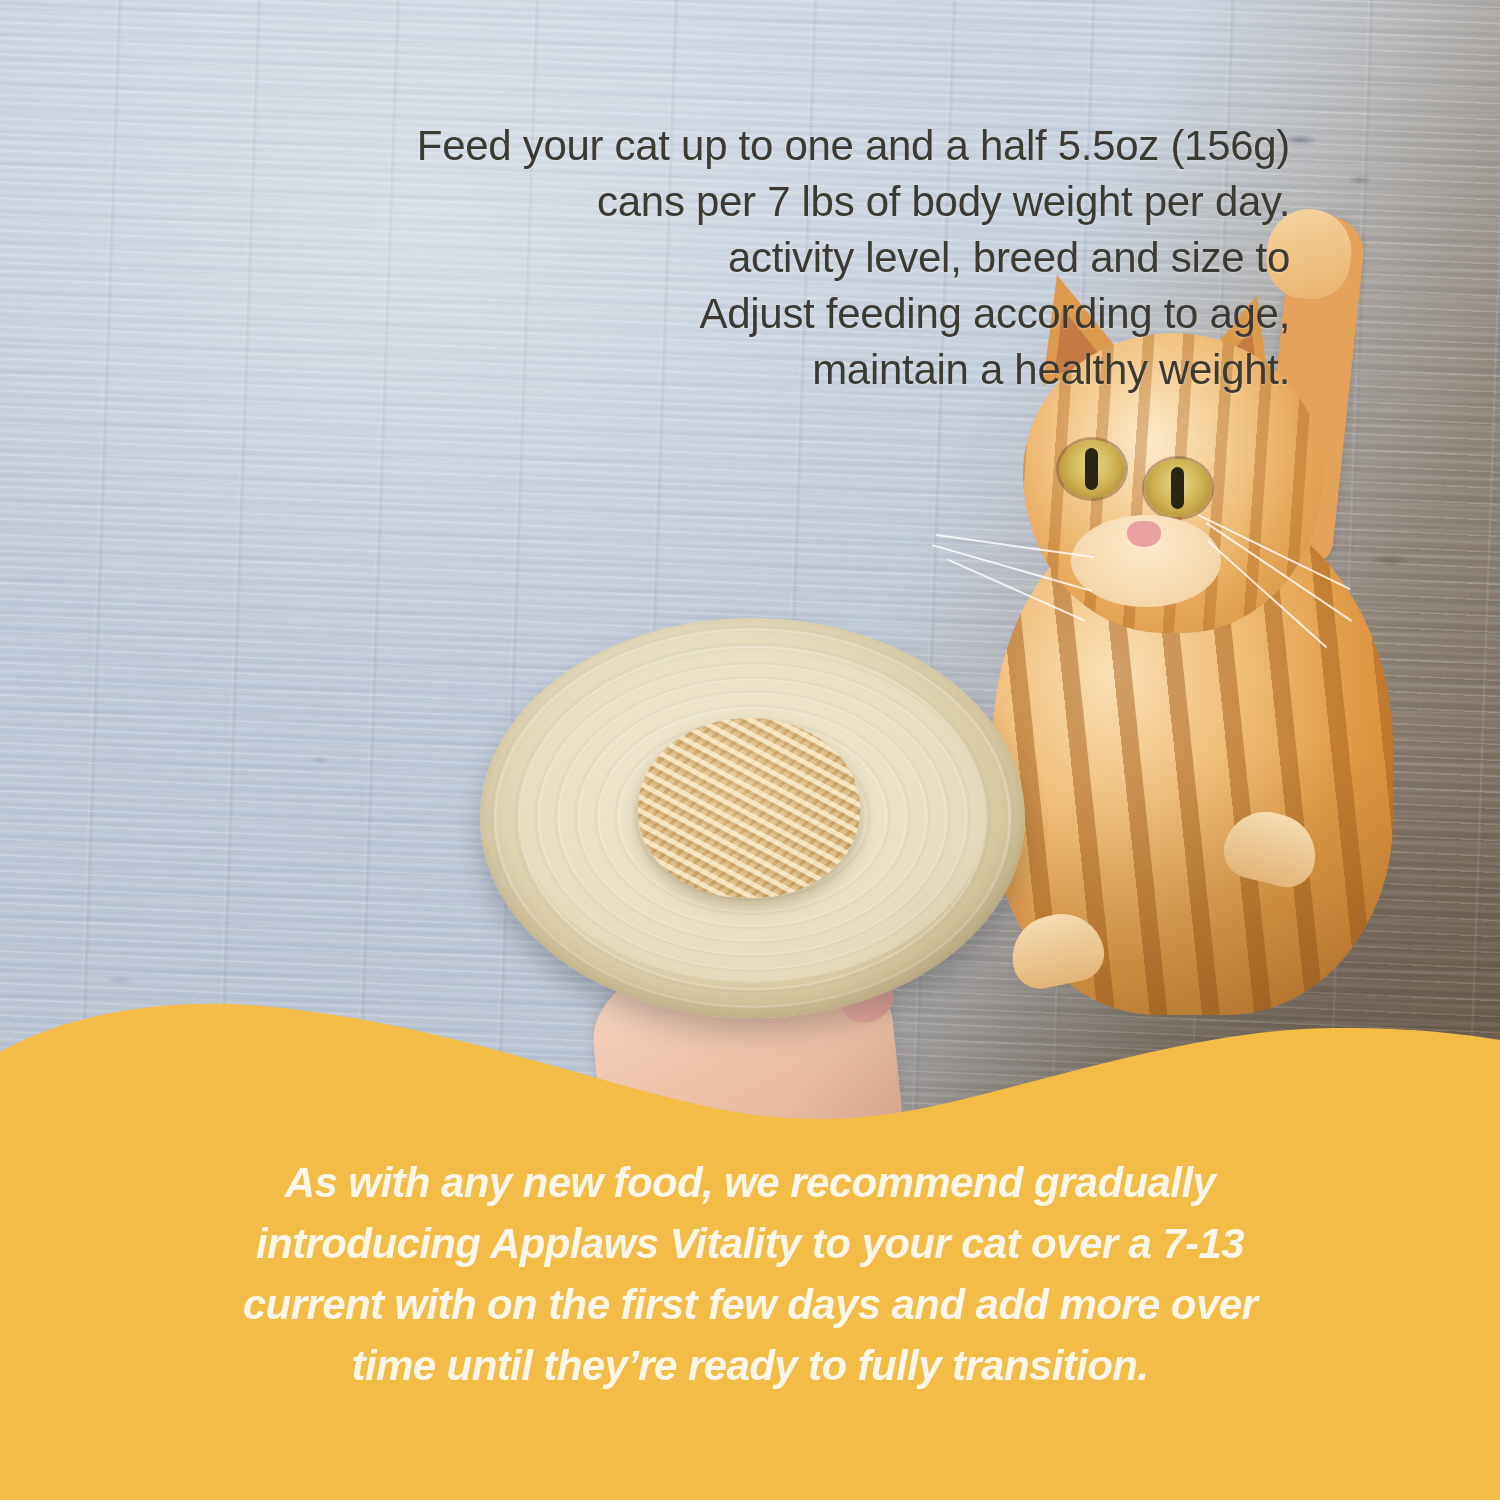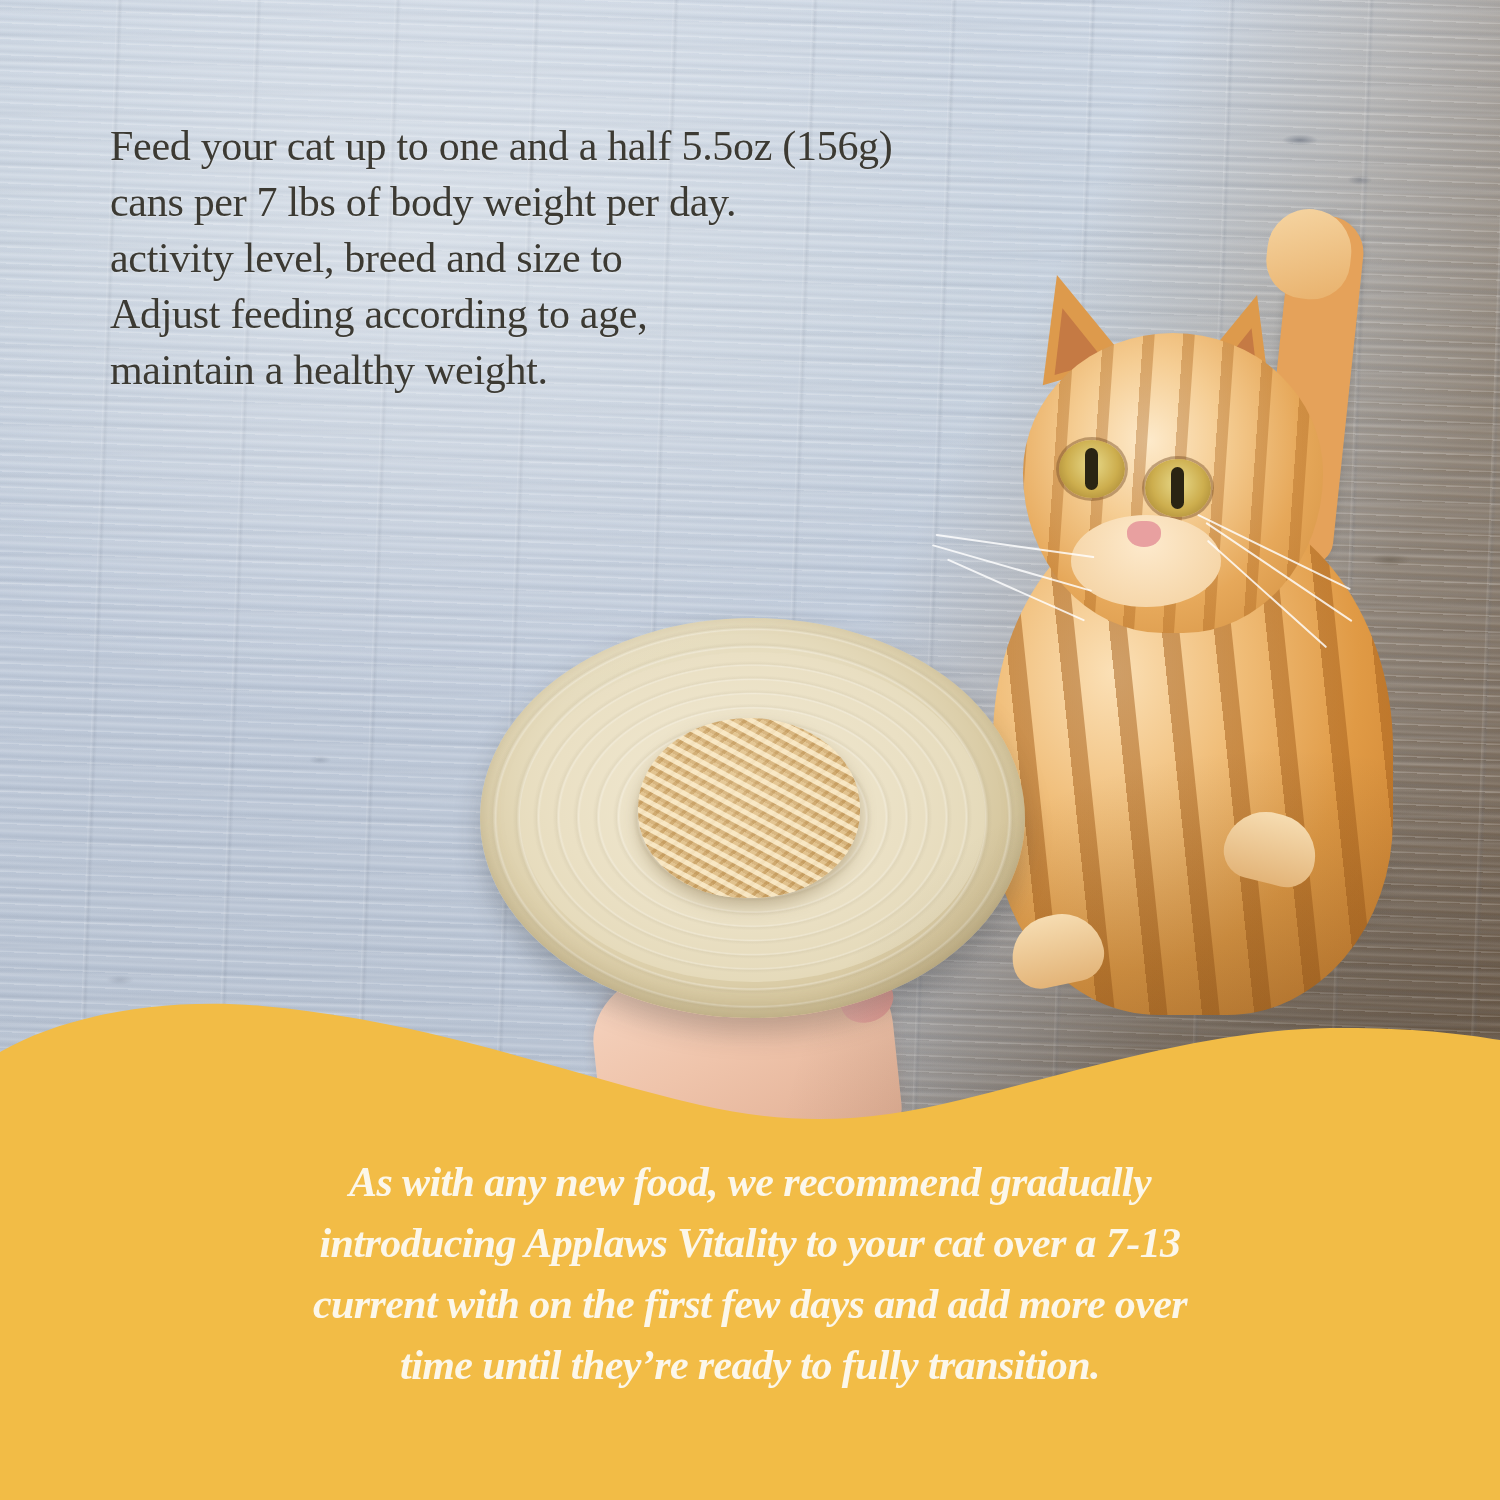--- a/index.html
+++ b/index.html
@@ -260,37 +260,38 @@
     font-family:"Liberation Sans", sans-serif;
     font-weight:bold;
     font-size:51px;
     letter-spacing:2.6px;
     color:#3b382f;
     line-height:1.05;
     text-shadow:0 1px 2px rgba(255,255,255,.45);
   }
   .bodycopy {
     margin-top:22px;
-    font-family:Liberation Serif, serif;
+    font-family:Liberation Sans, sans-serif;
     font-size:42px;
     line-height:56px;
     color:#3c3a33;
     letter-spacing:-0.3px;
     max-width:1180px;
     text-shadow:0 1px 2px rgba(255,255,255,.35);
+    text-align:right;
   }
   .bodycopy .ln { display:block; white-space:nowrap; }
 
   
   .banner { position:absolute; left:0; top:0; width:1500px; height:1500px; z-index:30; pointer-events:none; }
   .banner svg { display:block; }
   .banner-text {
     position:absolute; left:0; top:1152px; width:1500px;
     text-align:center; z-index:31;
-    font-family:Liberation Serif, serif;
+    font-family:Liberation Sans, sans-serif;
     font-weight:bold; font-style:italic;
     font-size:42px; line-height:61px;
     color:#fcf7ea;
     letter-spacing:-0.6px;
   }
   .banner-text .ln { display:block; white-space:nowrap; }
 </style>
 </head>
 <body>
 

